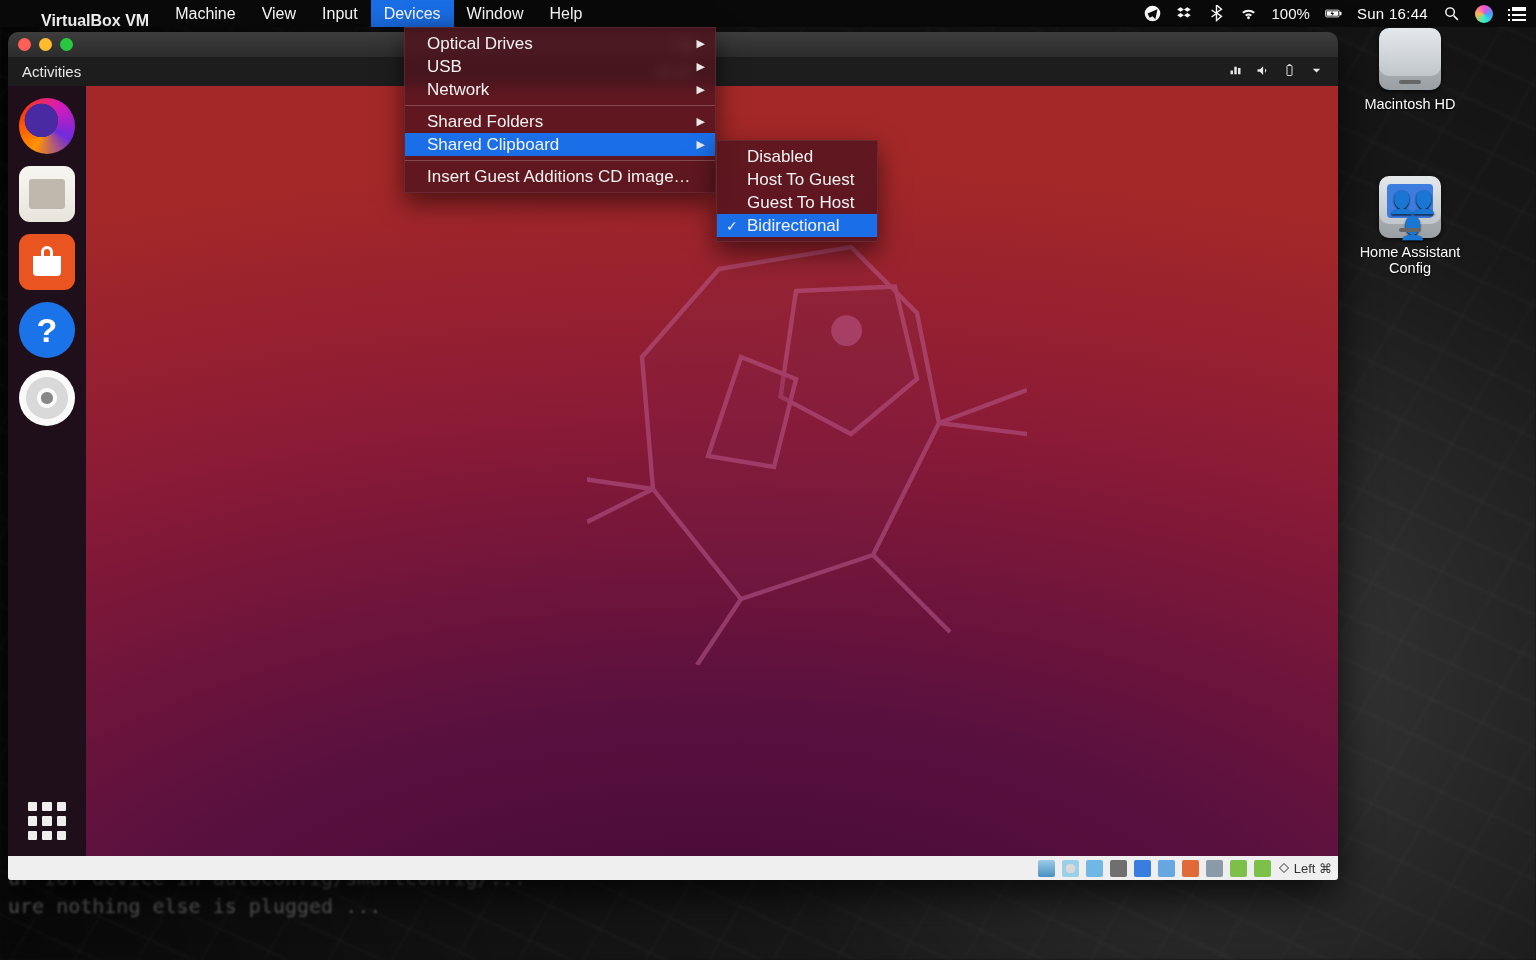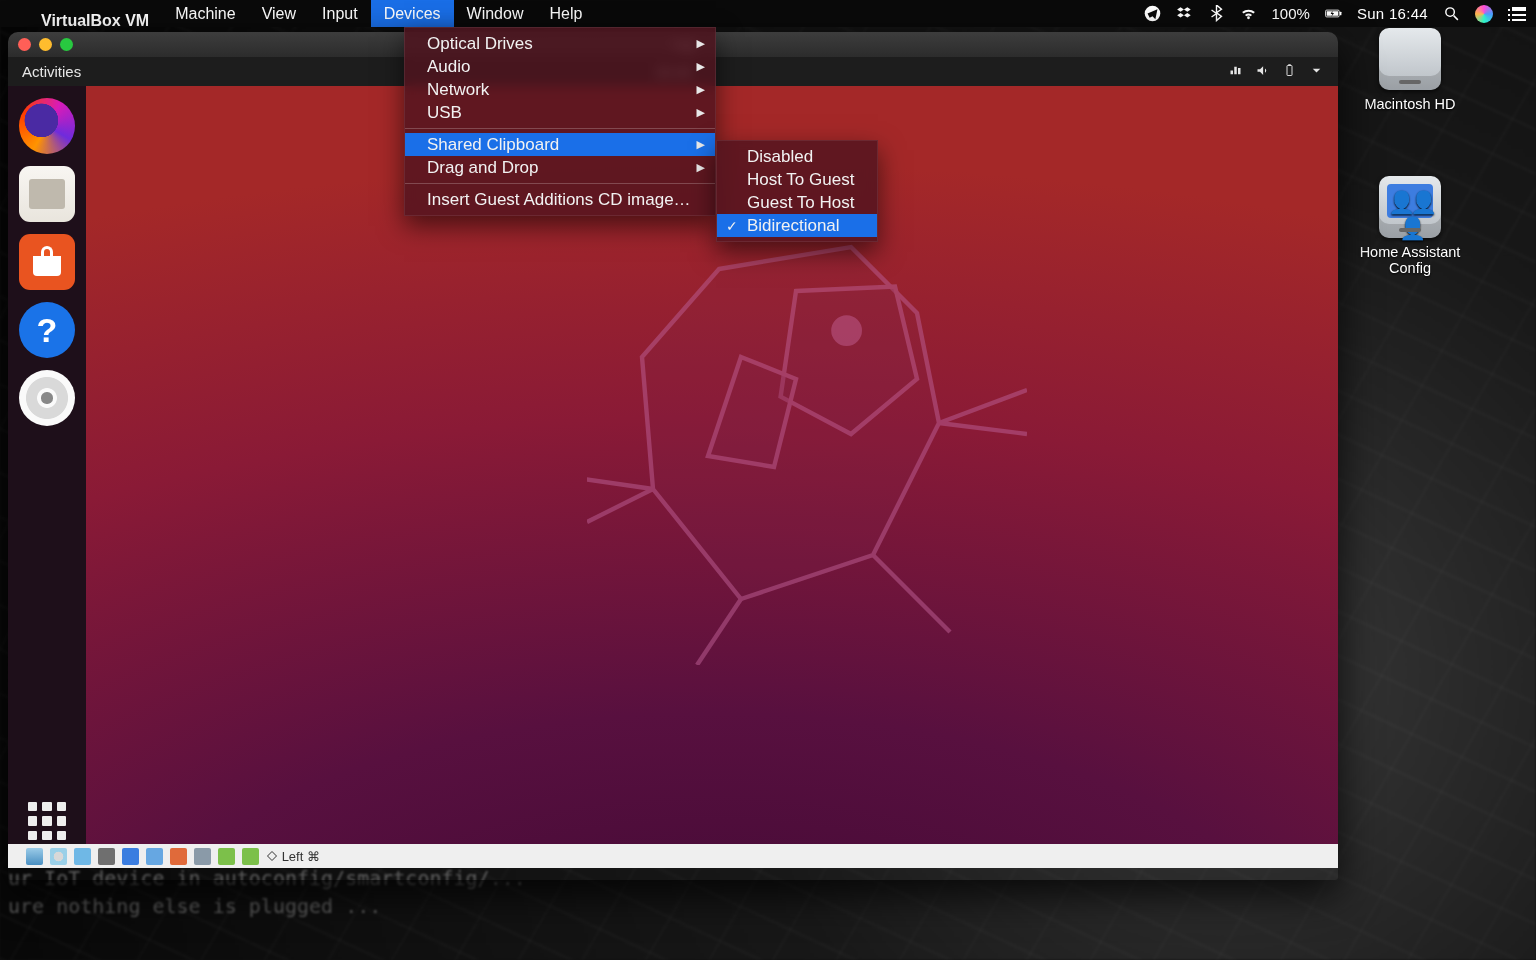--- a/index.html
+++ b/index.html
@@ -90,22 +90,22 @@
       border:1px solid rgba(255,255,255,.08);box-shadow:0 10px 24px rgba(0,0,0,.55);
       font-size:17px;color:#f2f2f2;min-width:290px;padding:4px 0;}
   .dd-menu .row{display:flex;align-items:center;height:23px;padding:0 22px;white-space:nowrap;position:relative;text-align:right;}
   .dd-menu .row.has-sub::after{content:"▶";position:absolute;right:10px;font-size:11px;color:#e8e8e8;}
   .dd-menu .row.sel{background:#1a6fe8;}
   .dd-menu hr{border:none;border-top:1px solid rgba(255,255,255,.22);margin:4px 0;}
   .dd-sub{min-width:160px;}
   .dd-sub .row{padding-left:30px;}
   .dd-sub .row .check{position:absolute;left:9px;font-size:14px;}
   
-  .vbox-status{position:absolute;left:0;right:0;bottom:12px;height:24px;background:#efefef;color:#3a3a3a;
-      display:flex;align-items:center;gap:7px;padding:0 18px;font-size:13px;}
+  .vbox-status{position:absolute;left:0;right:0;bottom:0;height:24px;background:#efefef;color:#3a3a3a;
+      display:flex;align-items:center;justify-content:flex-end;gap:7px;padding:0 6px;font-size:13px;}
   .vbox-status .ic{width:17px;height:17px;border-radius:2px;display:inline-block;}
   .ic-hd{background:linear-gradient(#9bcbe8,#4a90c2);} .ic-cd{background:radial-gradient(circle,#d8d8d8 0 40%,#9ad0e8 42% 100%);border-radius:50%;}
   .ic-net{background:#6fb8e6;} .ic-usb{background:#6f6f6f;} .ic-fold{background:#3a7de0;}
   .ic-disp{background:#66a7e2;} .ic-rec{background:#e06a3a;} .ic-cpu{background:#8a9aa8;}
   .ic-mouse{background:#7cc04a;} .ic-key{background:#7cc04a;}
   .vbox-status .host{font-size:13px;color:#333;}
 </style>
 </head>
 <body>
 
@@ -271,34 +271,31 @@
       <span>Left ⌘</span>
     </span>
   </div>
 </div>
 
 <div class="dd-menu" style="left:404px;top:27px;width:310px">
   <div class="row has-sub">
       <span>Optical Drives</span>
     </div>
   <div class="row has-sub">
-      <span>Audio</span>
+      <span>USB</span>
     </div>
   <div class="row has-sub">
       <span>Network</span>
     </div>
+  <hr>
   <div class="row has-sub">
-      <span>USB</span>
-    </div>
-  <hr>
+      <span>Shared Folders</span>
+    </div>
   <div class="row has-sub sel">
       <span>Shared Clipboard</span>
-    </div>
-  <div class="row has-sub">
-      <span>Drag and Drop</span>
     </div>
   <hr>
   <div class="row">
       <span>Insert Guest Additions CD image…</span>
     </div>
 </div>
 
 <div class="dd-menu dd-sub" style="left:716px;top:140px">
   <div class="row">
       <span>Disabled</span>

